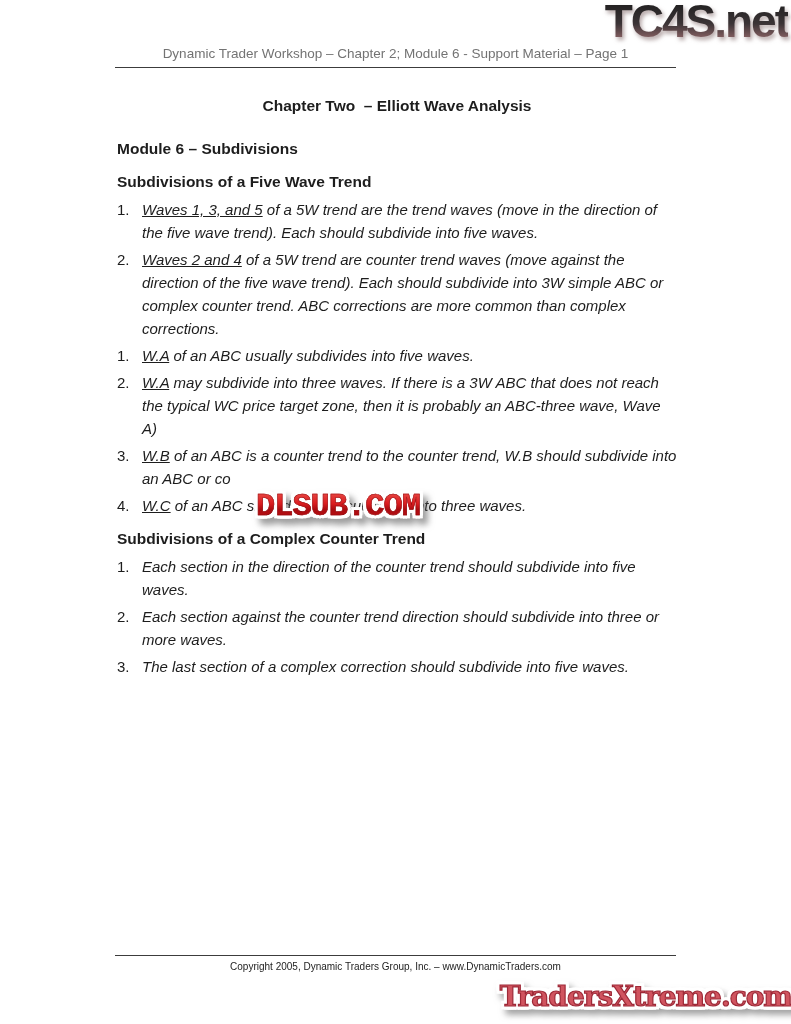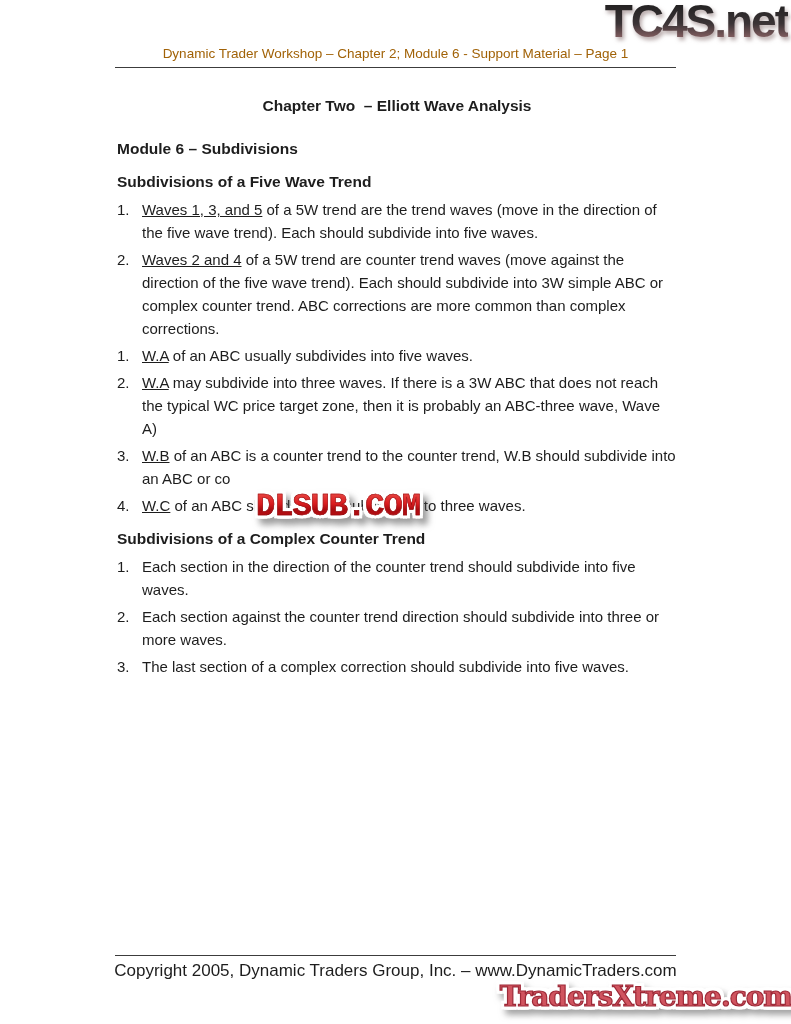--- a/index.html
+++ b/index.html
@@ -6,21 +6,21 @@
   html,body { background:#888; }
   #page {
     position:relative; width:791px; height:1024px;
     background:#ffffff; overflow:hidden;
     font-family:"Liberation Sans", sans-serif;
     color:#1d1d1d;
   }
   
   .header-title {
     position:absolute; top:46px; left:0; right:0;
-    text-align:center; font-size:13.5px; color:#a16207;
+    text-align:center; font-size:13.5px; color:#737373;
   }
   .header-rule, .footer-rule {
     position:absolute; left:115px; width:561px; height:0;
     border-top:1.3px solid #3c3c3c;
   }
   .header-rule { top:67px; }
   .footer-rule { top:955px; }
   
   .tc4s {
     position:absolute; top:-6px; right:3px;
@@ -36,21 +36,21 @@
     font-size:15px; line-height:23px;
   }
   .chapter, .module, .sec-heading {
     font-weight:bold; font-size:15.5px; line-height:23px;
     white-space:pre-wrap;
   }
   .chapter { margin-bottom:20px;text-align:center; }
   .sec-heading { margin-top:10px; margin-bottom:5px; }
   .li { display:flex; margin-bottom:4px; }
   .li .num { width:25px; flex:0 0 25px; }
-  .li .li-text { flex:1; }
+  .li .li-text { flex:1;font-style:italic; }
   .u { text-decoration:underline; }
   
   .dlsub {
     position:absolute; top:488px; left:256px;
     font-family:Liberation Mono, monospace;
     font-weight:900; font-size:32px; letter-spacing:-1px;
     background:linear-gradient(180deg,#ef5a52 0%,#da1d20 42%,#ab0c10 58%,#c50f15 100%);
     -webkit-background-clip:text; background-clip:text; color:transparent;
     text-shadow:none;
     -webkit-text-stroke:0.5px #8c0a0d;
@@ -69,21 +69,21 @@
     -webkit-text-stroke:1.2px #9e2a38;
     filter:
       drop-shadow(3px 0 0 #fff) drop-shadow(-3px 0 0 #fff)
       drop-shadow(0 3px 0 #fff) drop-shadow(0 -3px 0 #fff)
       drop-shadow(4px 5px 3px rgba(90,90,90,.55));
     z-index:5;
   }
   
   .footer-text {
     position:absolute; top:961px; left:0; right:0;
-    text-align:center; font-size:17px; color:#1d1d1d;
+    text-align:center; font-size:10px; color:#1d1d1d;
   }
 </style>
 </head>
 <body>
 
 <div id="page">
 
   <div class="header-title">Dynamic Trader Workshop – Chapter 2; Module 6 - Support Material – Page 1</div>
   <div class="header-rule"></div>
   <div class="tc4s">TC4S.net</div>

